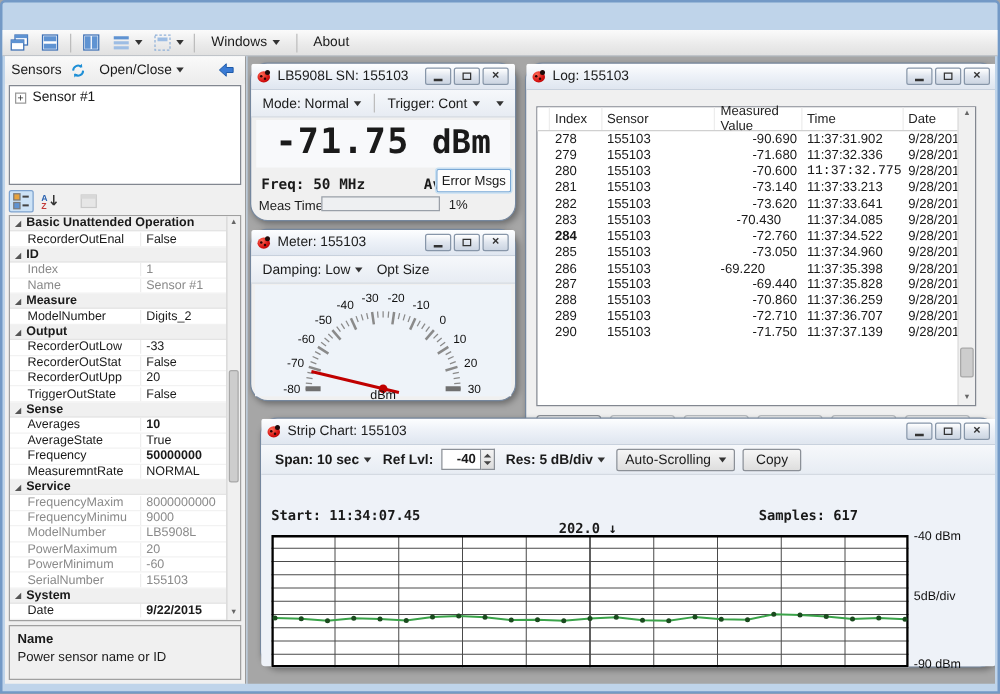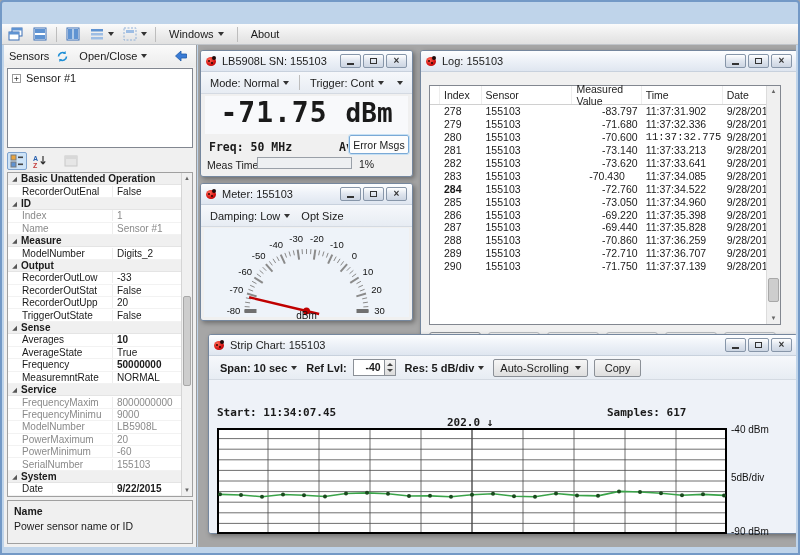--- a/index.html
+++ b/index.html
@@ -50,21 +50,21 @@
   .pg-cat { background:#f0f0f0; font-weight:bold; border-bottom:1px solid #e4e4e4; }
   .pg-exp { width:13px; text-align:center; font-size:6px; color:#555; }
   .pg-name { width:92px; padding-left:14px; border-right:1px solid #ededed; overflow:hidden; white-space:nowrap; }
   .pg-val { flex:1; padding-left:4px; overflow:hidden; white-space:nowrap; }
   .pg-dis { color:#8a8a8a; }
   .pg-bold { font-weight:bold; }
   .helpbox { position:absolute; left:3px; right:3px; bottom:3px; height:44px; background:#f0f0f0; border:1px solid #a0a0a0; padding:4px 6px; }
   .helpbox .h-title { font-weight:bold; font-size:10.5px; }
   .helpbox .h-text { font-size:10.5px; margin-top:3px; }
   
-  .win { position:absolute; background:#f0f0f0; border:1px solid #75879e; border-radius:3px; box-shadow:2px 2px 5px rgba(0,0,0,.35); }
+  .win { position:absolute; background:#f0f0f0; border:1px solid #75879e; border-radius:14px; box-shadow:2px 2px 5px rgba(0,0,0,.35); }
   .win-tb { height:21px; display:flex; align-items:center; gap:5px; padding:0 5px;
     background:linear-gradient(#fdfeff,#eef2f8 45%,#dfe6f0); border-bottom:1px solid #c8d1dd; border-radius:2px 2px 0 0; }
   .win-title { flex:1; font-size:11px; color:#1c1c1c; overflow:hidden; white-space:nowrap; }
   .wbtns { display:flex; gap:2px; }
   .wbtn { width:21px; height:14px; border:1px solid #8796a9; border-radius:2px;
     background:linear-gradient(#ffffff,#dfe5ee 50%,#ccd5e2); display:flex; align-items:center; justify-content:center; }
   .g-min { width:7px; height:2px; background:#333; margin-top:6px; }
   .g-max { width:7px; height:6px; border:1.5px solid #333; }
   .g-close { font-size:10px; font-weight:bold; color:#333; line-height:10px; }
   .win-toolbar { height:22px; display:flex; align-items:center; gap:5px; padding:0 6px;
@@ -539,21 +539,21 @@
               <span class="log-hcell" style="width: 92px;">Sensor</span>
               <span class="log-hcell" style="width: 70px; justify-content: flex-end;">Measured Value</span>
               <span class="log-hcell" style="width: 82px;">Time</span>
               <span class="log-hcell" style="width: 58px;">Date</span>
             </div>
           <div id="log-body">
               <div class="log-row">
                 <span class="log-cell" style="width: 10px;"></span>
                 <span class="log-cell" style="width: 42px; display: inline-block;">278</span>
                 <span class="log-cell" style="width: 92px; display: inline-block;">155103</span>
-                <span class="log-cell" style="width: 70px; text-align: right; display: inline-block;">-83.797</span>
+                <span class="log-cell" style="width: 70px; text-align: right; display: inline-block;">-90.690</span>
                 <span class="log-cell" style="width: 82px; display: inline-block;">11:37:31.902</span>
                 <span class="log-cell" style="width: 58px; display: inline-block;">9/28/2015</span>
               </div>
               <div class="log-row">
                 <span class="log-cell" style="width: 10px;"></span>
                 <span class="log-cell" style="width: 42px; display: inline-block;">279</span>
                 <span class="log-cell" style="width: 92px; display: inline-block;">155103</span>
                 <span class="log-cell" style="width: 70px; text-align: right; display: inline-block;">-71.680</span>
                 <span class="log-cell" style="width: 82px; display: inline-block;">11:37:32.336</span>
                 <span class="log-cell" style="width: 58px; display: inline-block;">9/28/2015</span>
@@ -603,21 +603,21 @@
                 <span class="log-cell" style="width: 42px; display: inline-block;">285</span>
                 <span class="log-cell" style="width: 92px; display: inline-block;">155103</span>
                 <span class="log-cell" style="width: 70px; text-align: right; display: inline-block;">-73.050</span>
                 <span class="log-cell" style="width: 82px; display: inline-block;">11:37:34.960</span>
                 <span class="log-cell" style="width: 58px; display: inline-block;">9/28/2015</span>
               </div>
               <div class="log-row">
                 <span class="log-cell" style="width: 10px;"></span>
                 <span class="log-cell" style="width: 42px; display: inline-block;">286</span>
                 <span class="log-cell" style="width: 92px; display: inline-block;">155103</span>
-                <span class="log-cell" style="width: 70px; text-align: right; display: inline-block;">-69.220</span>
+                <span class="log-cell" style="width: 70px; display: inline-block;">-69.220</span>
                 <span class="log-cell" style="width: 82px; display: inline-block;">11:37:35.398</span>
                 <span class="log-cell" style="width: 58px; display: inline-block;">9/28/2015</span>
               </div>
               <div class="log-row">
                 <span class="log-cell" style="width: 10px;"></span>
                 <span class="log-cell" style="width: 42px; display: inline-block;">287</span>
                 <span class="log-cell" style="width: 92px; display: inline-block;">155103</span>
                 <span class="log-cell" style="width: 70px; text-align: right; display: inline-block;">-69.440</span>
                 <span class="log-cell" style="width: 82px; display: inline-block;">11:37:35.828</span>
                 <span class="log-cell" style="width: 58px; display: inline-block;">9/28/2015</span>

